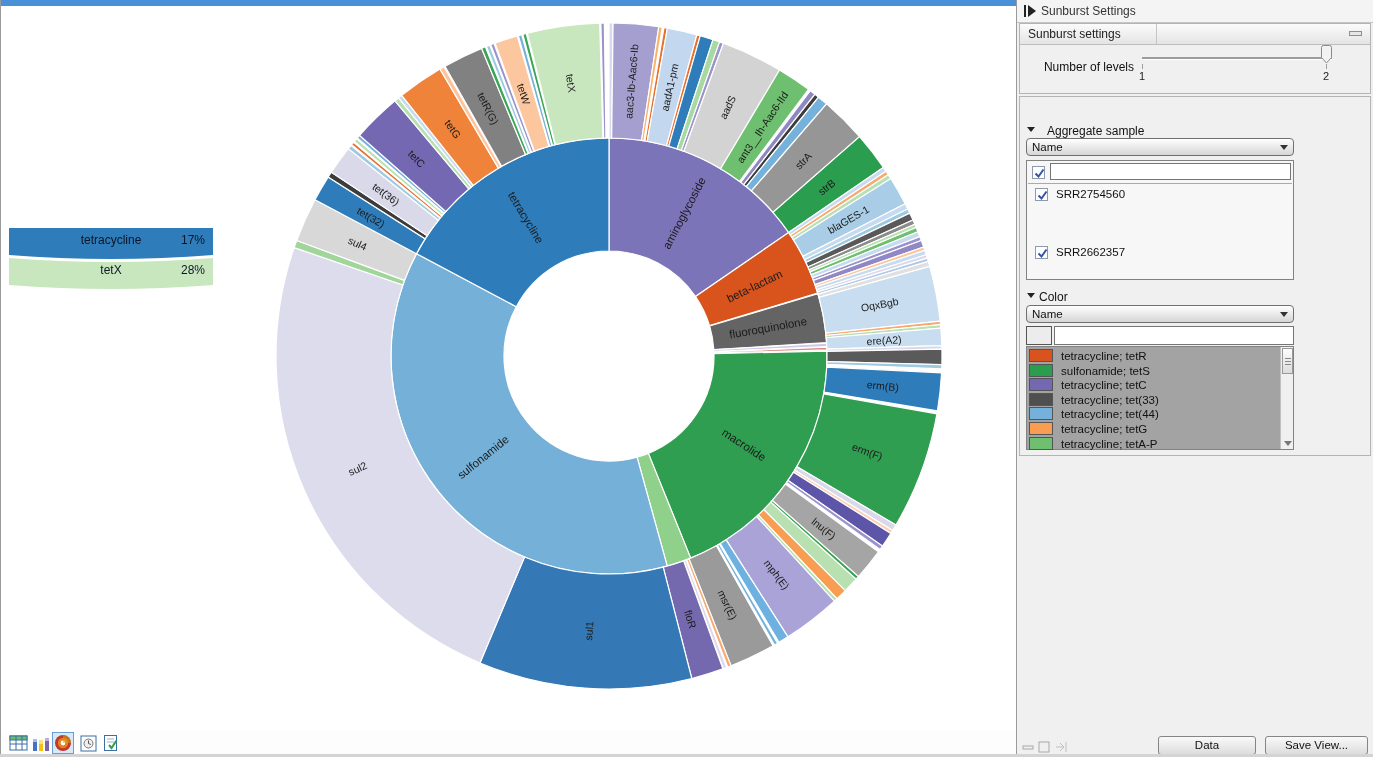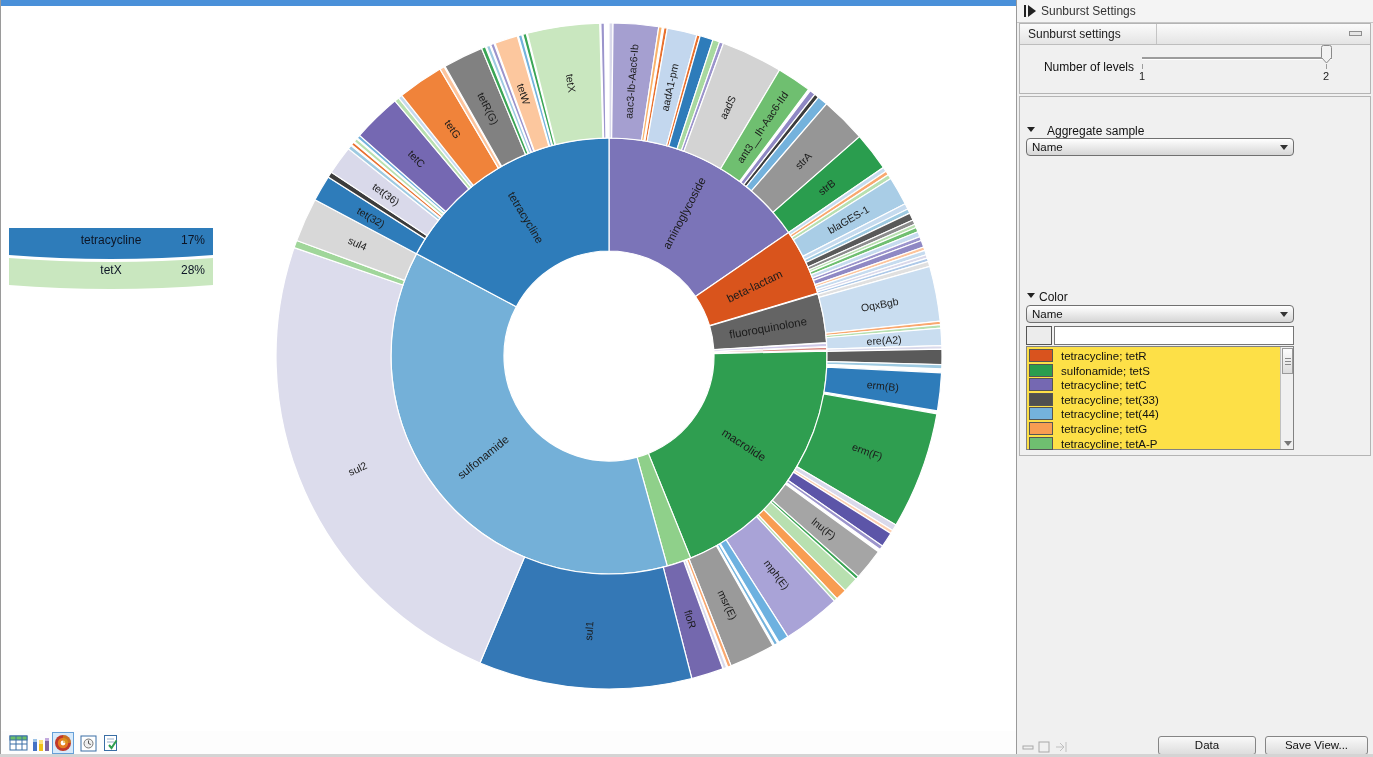--- a/index.html
+++ b/index.html
@@ -269,30 +269,51 @@
   </div>
 
   <div class="group" style="top:96px;height:360px;">
 
     <span class="tri-down abs" style="left:7px;top:30px;"></span>
     <div class="subhead" style="left:19px;top:27px;margin-left:8px;">Aggregate sample</div>
     <div class="dropdown" style="left:6px;top:41px;width:268px;">
       <span class="val">Name</span>
       <span class="arr"></span>
     </div>
+    <div class="listbox" style="left:6px;top:63px;width:268px;height:120px;">
+      <div class="cbx" style="left:5px;top:5px;">
+        <svg width="13" height="13">
+            <path d="M2.5,6.5 L5.5,9.5 L10.5,2.5" fill="none" stroke="#3455a5" stroke-width="2"></path>
+          </svg>
+      </div>
+      <input class="txtfield" style="left: 23px; top: 2px; width: 241px; height: 17px;" value="">
+      <div style="position:absolute;left:1px;top:22px;right:1px;bottom:1px;background:#f7f7f7;border-top:1px solid #aaa;"></div>
+      <div class="cbx" style="left:8px;top:27px;">
+        <svg width="13" height="13">
+            <path d="M2.5,6.5 L5.5,9.5 L10.5,2.5" fill="none" stroke="#3455a5" stroke-width="2"></path>
+          </svg>
+      </div>
+      <span class="item-label" style="left:29px;top:27px;">SRR2754560</span>
+      <div class="cbx" style="left:8px;top:85px;">
+        <svg width="13" height="13">
+            <path d="M2.5,6.5 L5.5,9.5 L10.5,2.5" fill="none" stroke="#3455a5" stroke-width="2"></path>
+          </svg>
+      </div>
+      <span class="item-label" style="left:29px;top:85px;">SRR2662357</span>
+    </div>
 
     <span class="tri-down abs" style="left:7px;top:196px;"></span>
     <div class="subhead" style="left:19px;top:193px;">Color</div>
     <div class="dropdown" style="left:6px;top:208px;width:268px;">
       <span class="val">Name</span>
       <span class="arr"></span>
     </div>
     <div class="swatch" style="left: 6px; top: 229px; width: 26px; height: 19px; background: rgb(236, 236, 236);"></div>
     <input class="txtfield" style="left: 34px; top: 229px; width: 240px; height: 19px;" value="">
-    <div class="listbox" style="left:6px;top:249px;width:268px;height:104px;background:#fde047;">
+    <div class="listbox" style="left:6px;top:249px;width:268px;height:104px;background:#a3a3a3;">
       <div style="position:absolute;left:1px;top:2px;">
         <span class="swatch" style="left: 1px; top: 0px; width: 24px; height: 13px; background: rgb(217, 83, 30);"></span>
         <span class="clist-row-label">tetracycline; tetR</span>
       </div>
       <div style="position:absolute;left:1px;top:16.6px;">
         <span class="swatch" style="left: 1px; top: 0px; width: 24px; height: 13px; background: rgb(42, 157, 78);"></span>
         <span class="clist-row-label">sulfonamide; tetS</span>
       </div>
       <div style="position:absolute;left:1px;top:31.2px;">
         <span class="swatch" style="left: 1px; top: 0px; width: 24px; height: 13px; background: rgb(117, 104, 178);"></span>

